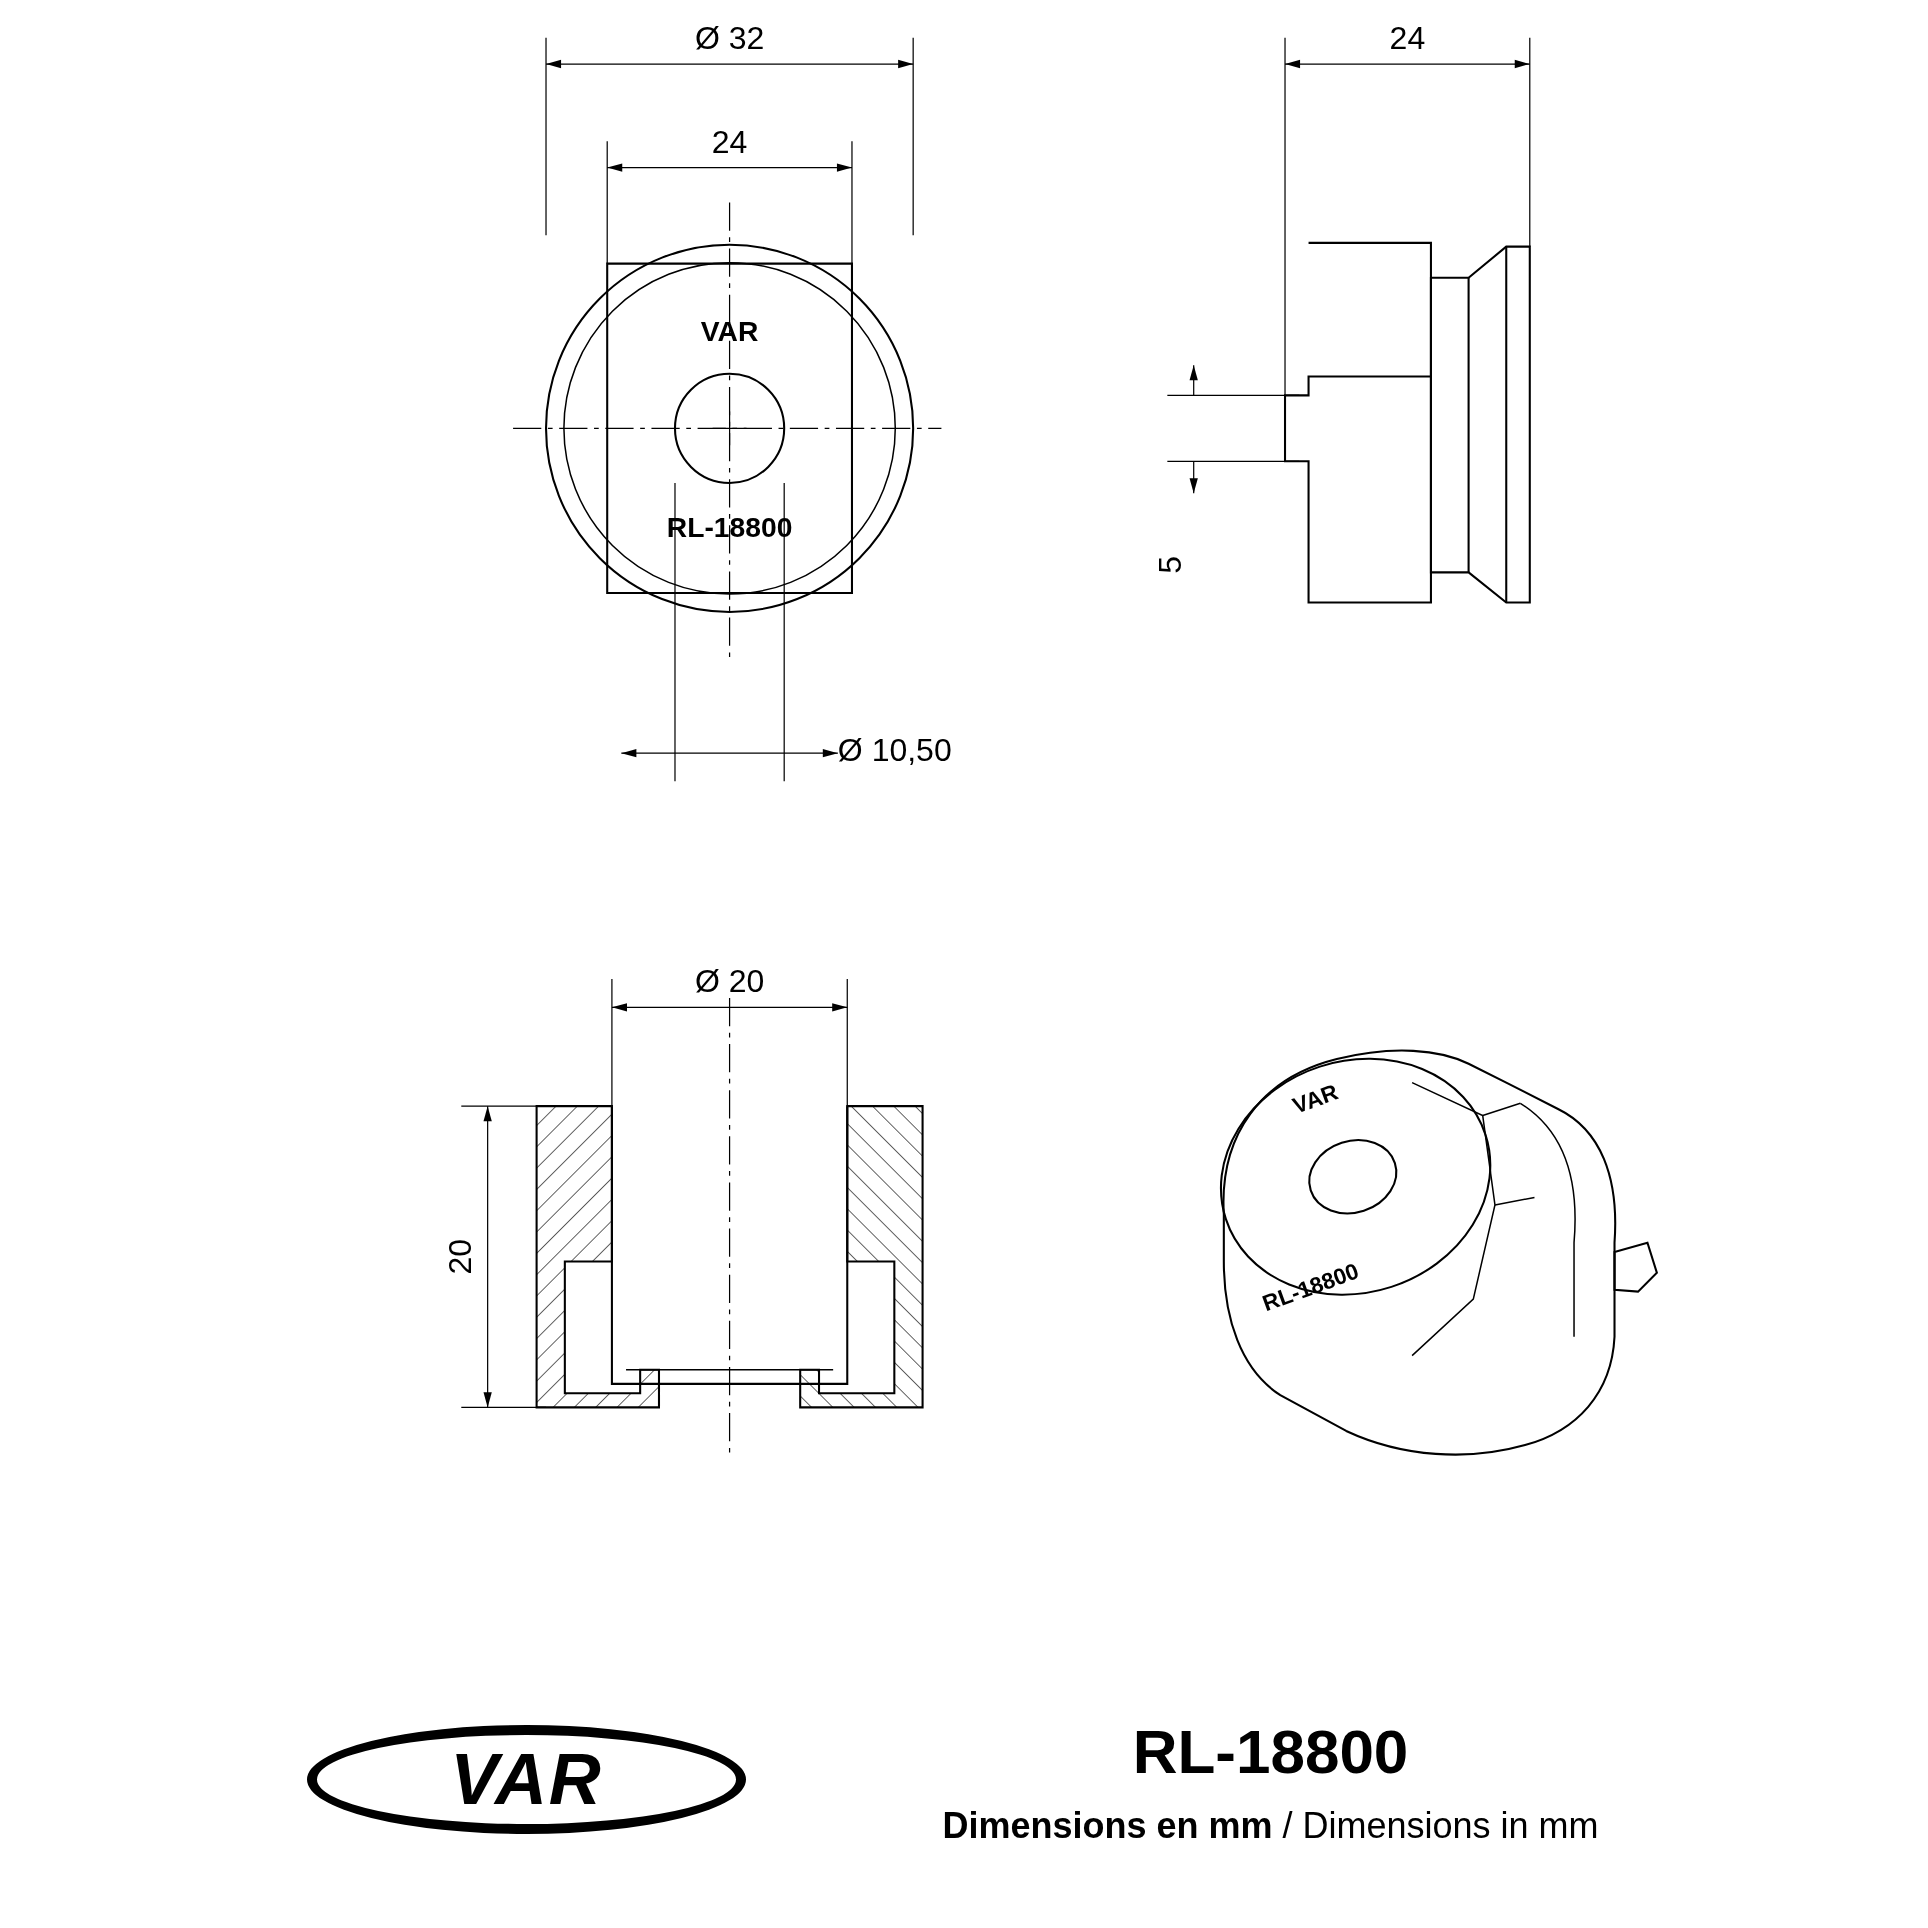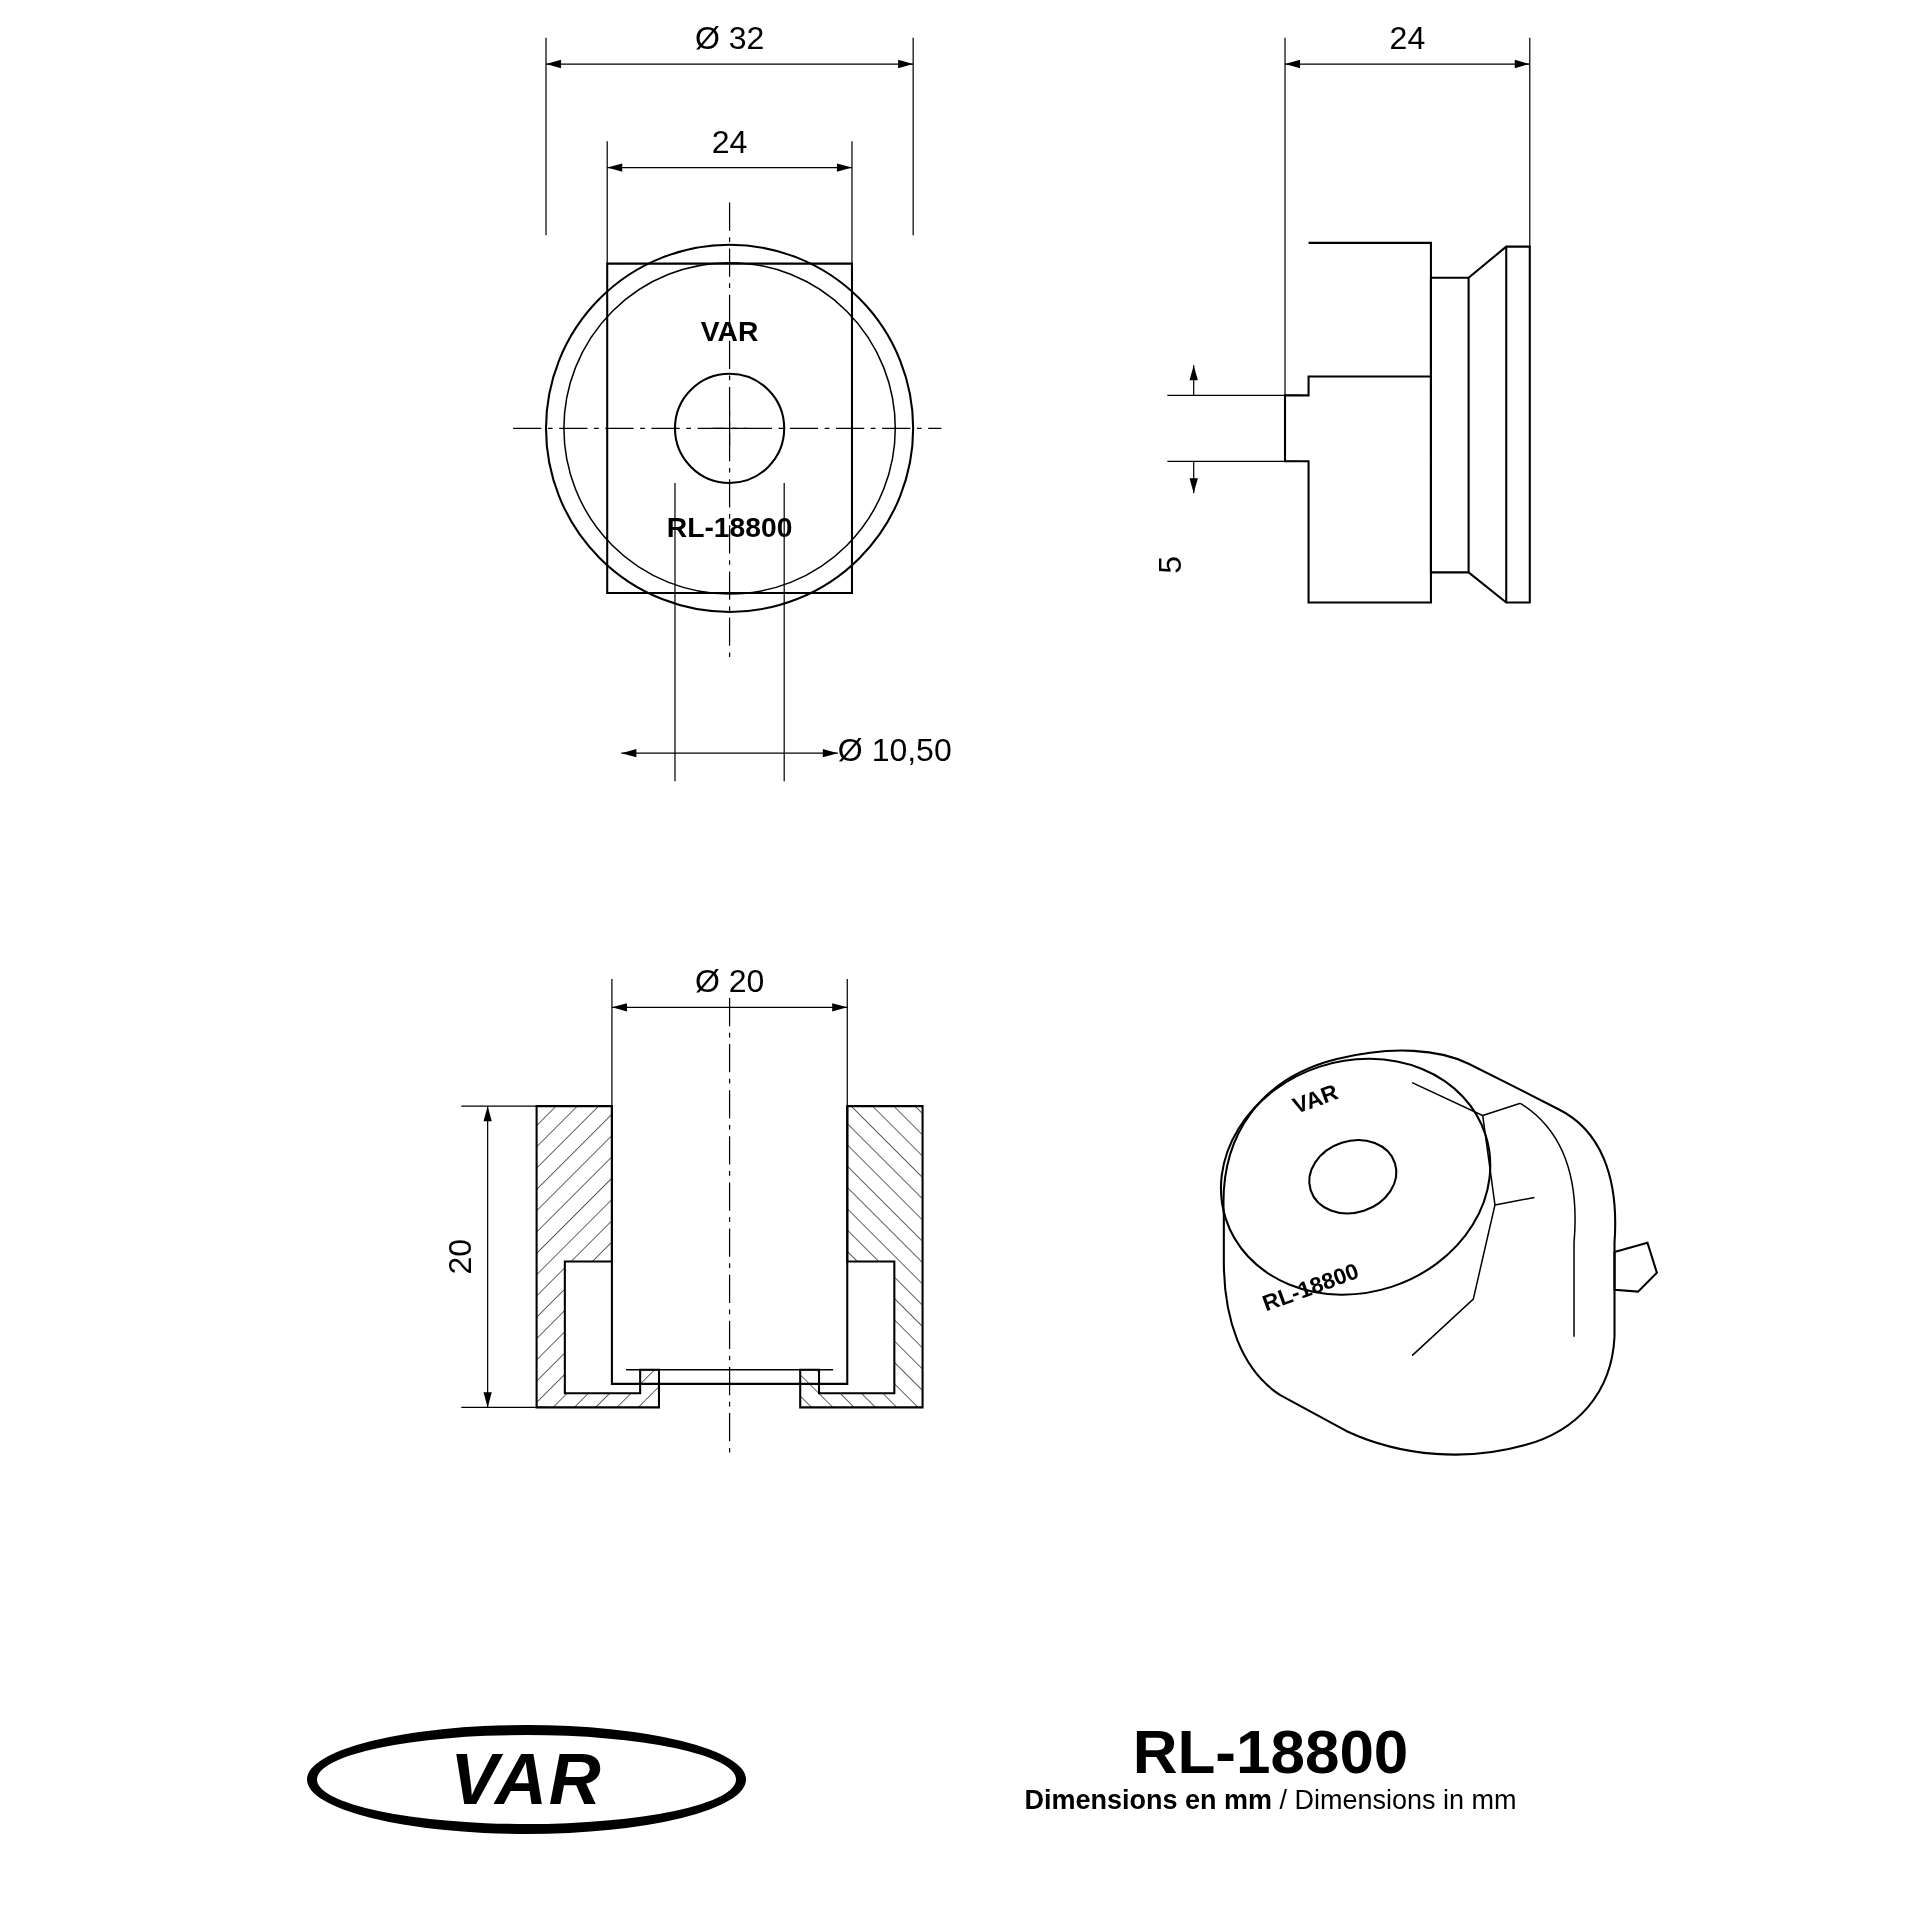--- a/index.html
+++ b/index.html
@@ -115,22 +115,22 @@
     width: 847px;
     text-align: center;
   }
   .ref-title {
     font-size: 62px;
     font-weight: bold;
     letter-spacing: 0px;
     line-height: 1.05;
   }
   .ref-sub {
-    margin-top: 1px;
-    font-size: 27px;
+    margin-top: 21px;
+    font-size: 36px;
     font-weight: bold;
   }
   .ref-sub .light {
     font-weight: normal;
   }
 </style>
 </head>
 <body>
 
 <div class="sheet">

